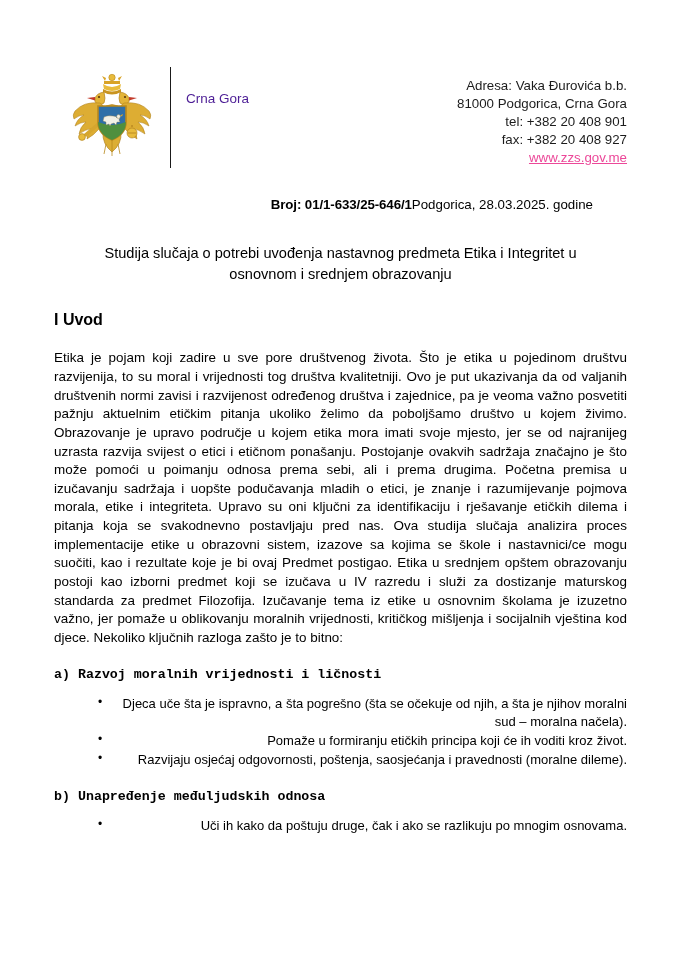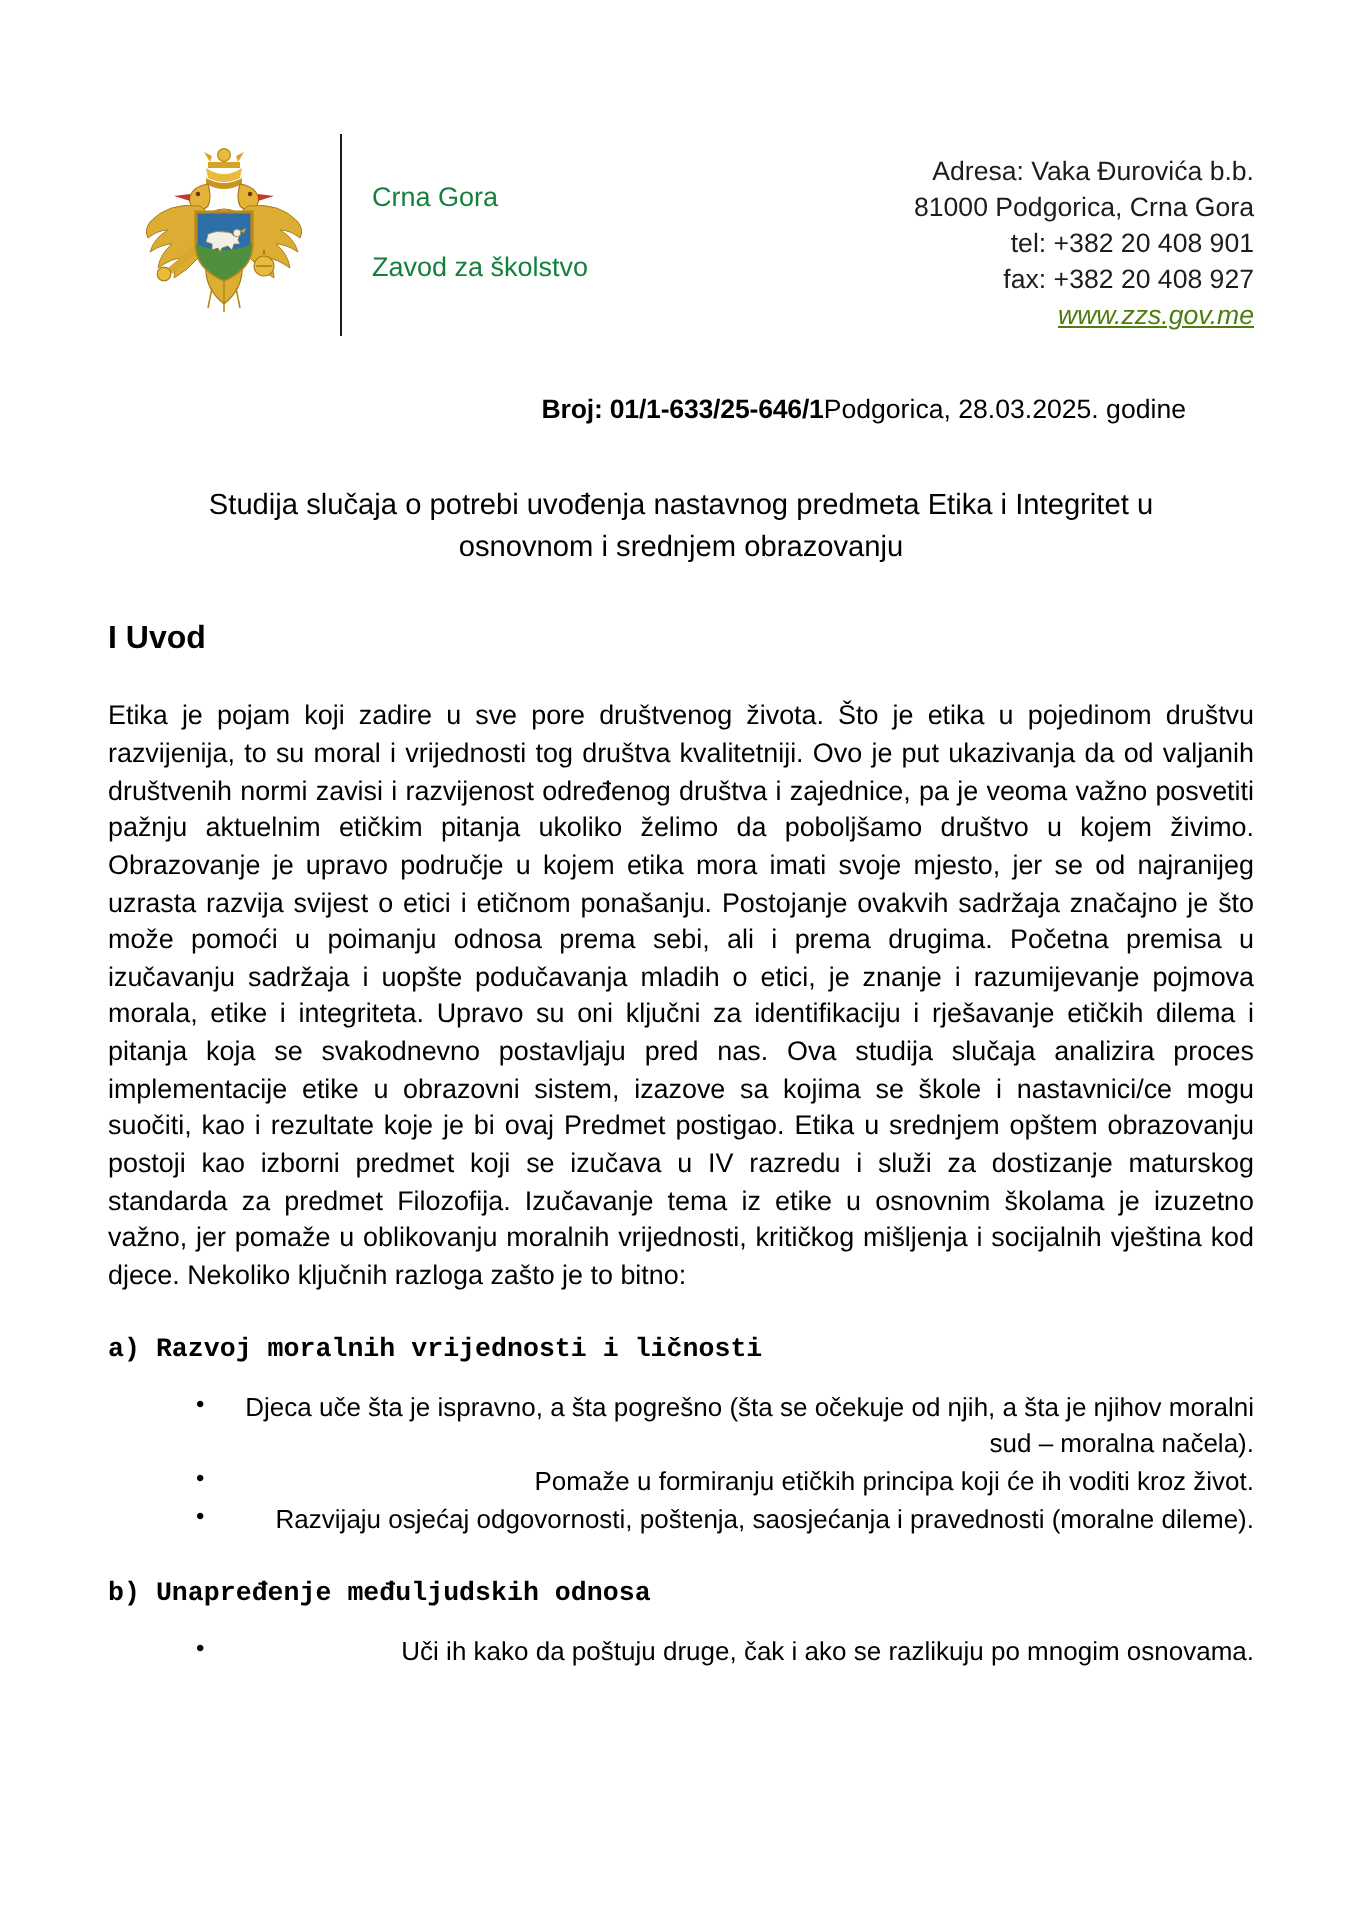--- a/index.html
+++ b/index.html
@@ -58,39 +58,38 @@
     height: 101px;
     margin-top: 3px;
   }
 
   .org-cell {
     flex: 0 0 200px;
     padding-left: 15px;
     padding-top: 27px;
     font-size: 13.5px;
     line-height: 1.22;
-    color: #15803d;
+    color: #4c1d95;
   }
   .org-line { margin-bottom: 19px; white-space: nowrap; }
   .org-line:last-child { margin-bottom: 0; }
 
   .address-cell {
     flex: 1 1 auto;
     text-align: right;
     padding-top: 13px;
     font-size: 13.3px;
     line-height: 1.36;
     color: #1c1c1c;
   }
   .address-cell .addr-line { white-space: nowrap; }
   .addr-link {
-    color: #4d7c0f;
+    color: #ec4899;
     text-decoration: underline;
     cursor: pointer;
-    font-style: italic;
   }
 
   
   .refrow {
     position: absolute;
     left: 54px;
     top: 197px;
     width: 573px;
     display: flex;
     justify-content: flex-end;
@@ -219,21 +218,20 @@
           </g>
           <path d="M50 45.5 l3 -1.5 l-1 2.5 z" fill="#d8a52c"></path>
         </g>
       </svg>
     </div>
 
     <div class="divider-cell"></div>
 
     <div class="org-cell">
       <div class="org-line">Crna Gora</div>
-      <div class="org-line">Zavod za školstvo</div>
     </div>
 
     <div class="address-cell">
       <div class="addr-line">Adresa: Vaka Ðurovića b.b.</div>
       <div class="addr-line">81000 Podgorica, Crna Gora</div>
       <div class="addr-line">tel: +382 20 408 901</div>
       <div class="addr-line">fax: +382 20 408 927</div>
       <div class="addr-line"><span class="addr-link">www.zzs.gov.me</span></div>
     </div>
 

